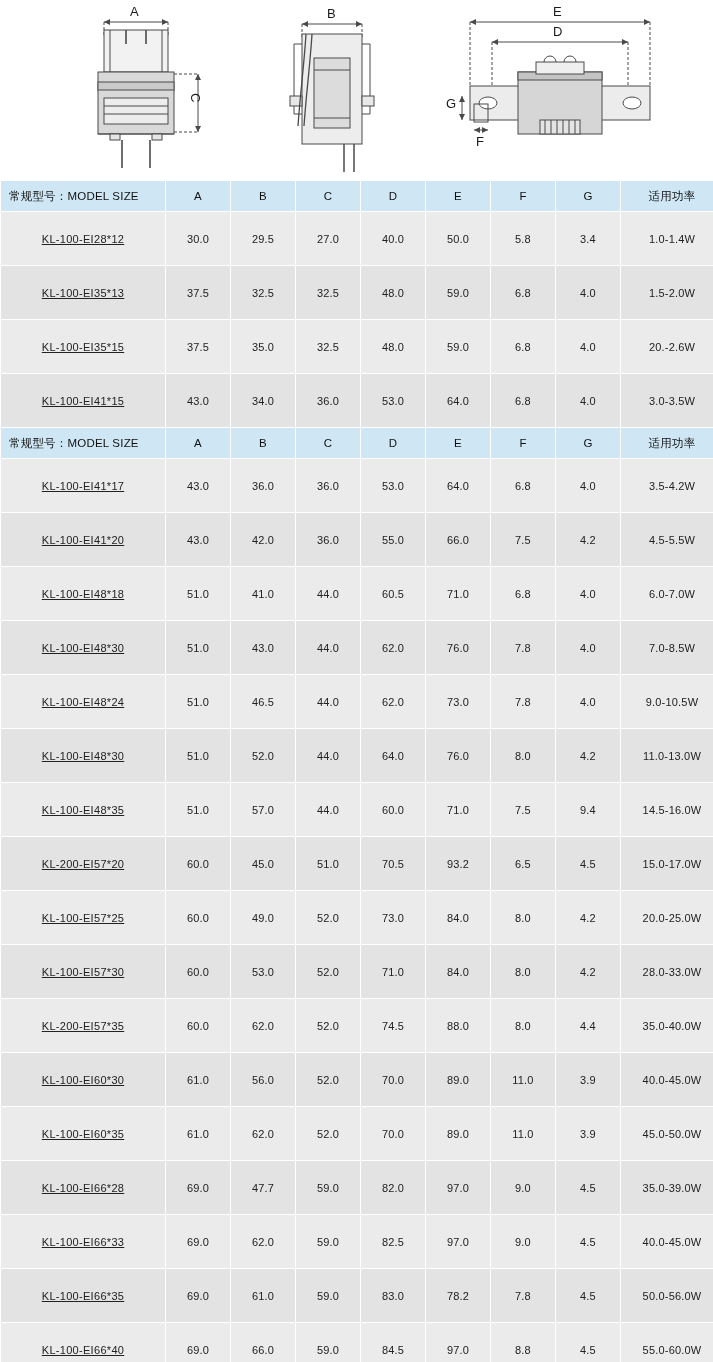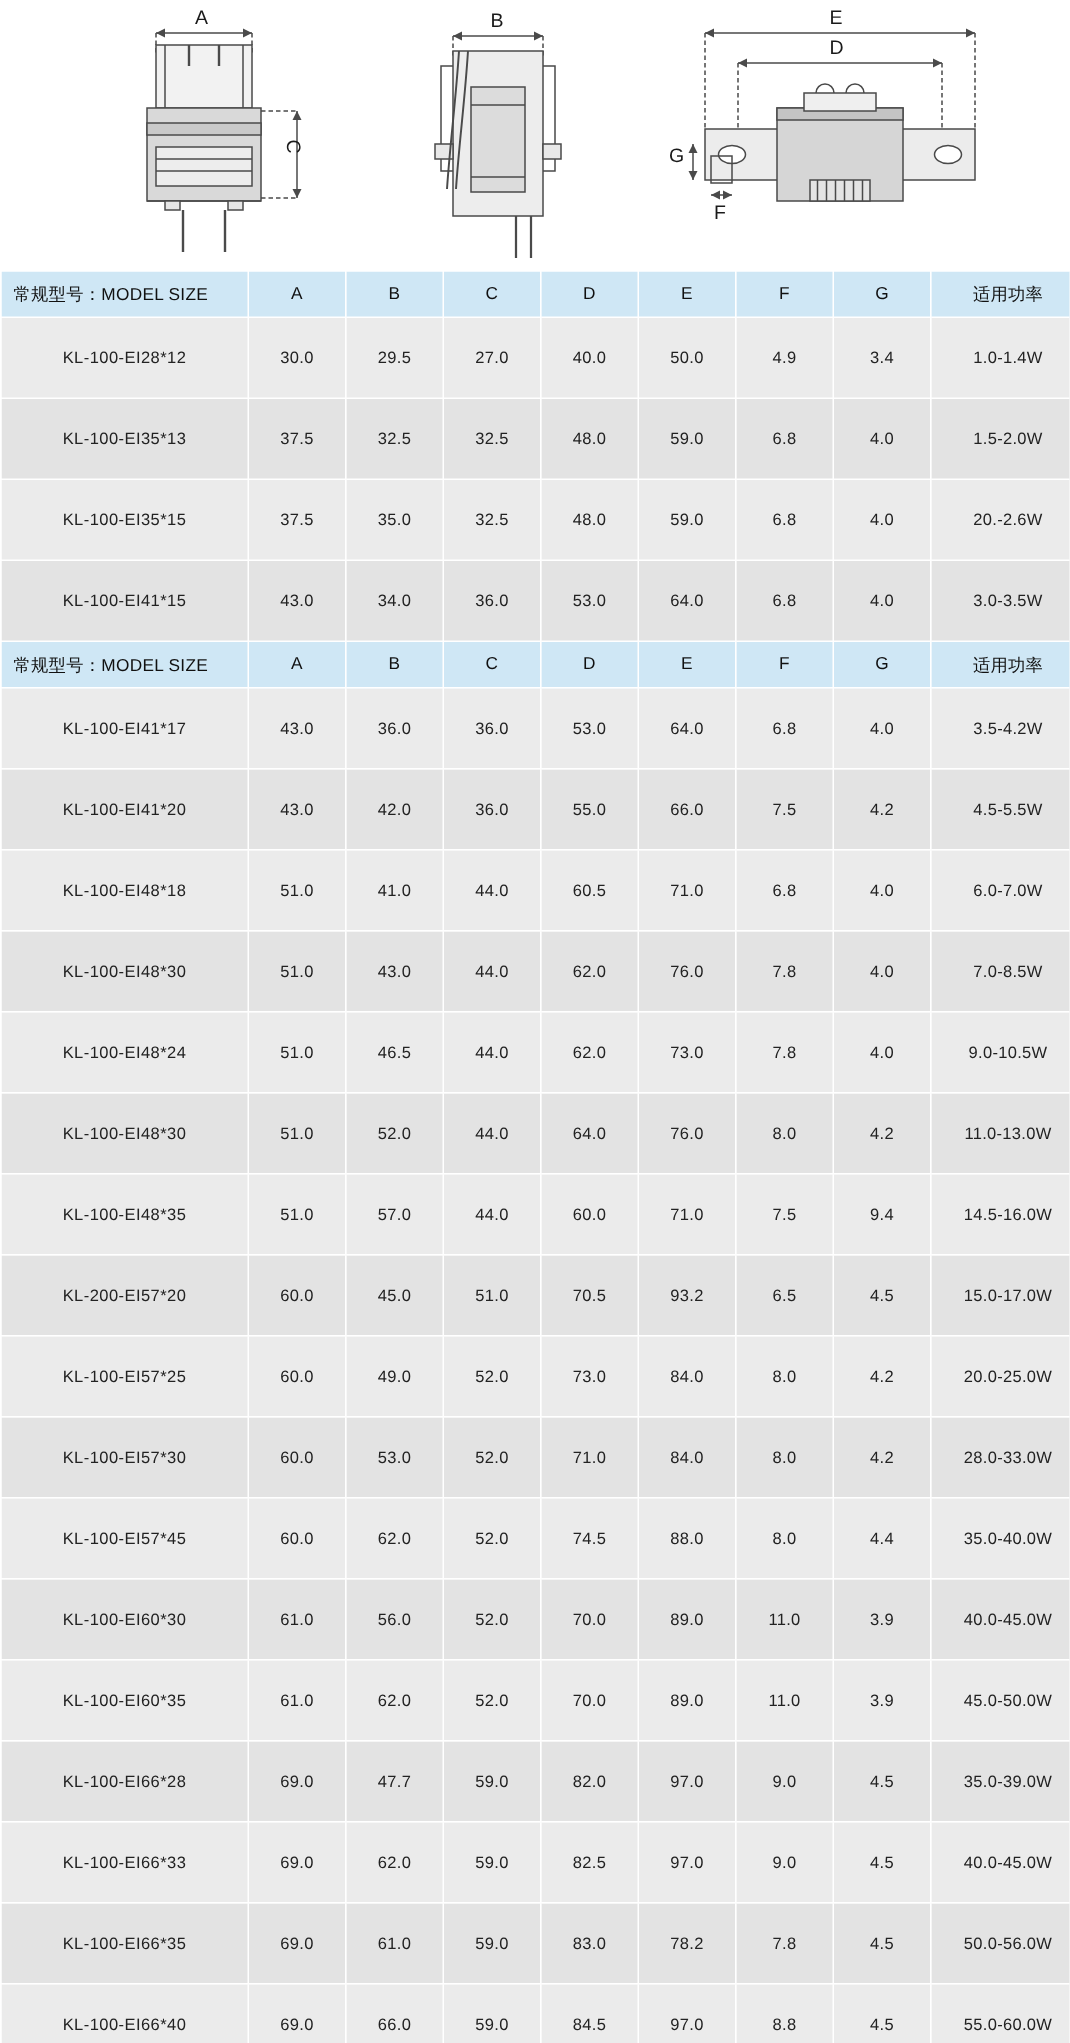--- a/index.html
+++ b/index.html
@@ -71,20 +71,21 @@
   tbody tr td {
     background: #ebebeb;
   }
   tbody tr.alt td {
     background: #e3e3e3;
   }
   td.model {
     text-align: left;
     padding-left: 30px;
     letter-spacing: 0.3px;
+    text-decoration: underline;
   }
   td.power {
     letter-spacing: 0.2px;
   }
   td.num {
     letter-spacing: 0.2px;
   }
 
   
   col.c-model { width: 165px; }
@@ -245,21 +246,21 @@
         <th>G</th>
         <th class="power-col">适用功率</th>
       </tr>
       <tr>
         <td class="model">KL-100-EI28*12</td>
         <td class="num">30.0</td>
         <td class="num">29.5</td>
         <td class="num">27.0</td>
         <td class="num">40.0</td>
         <td class="num">50.0</td>
-        <td class="num">4.9</td>
+        <td class="num">5.8</td>
         <td class="num">3.4</td>
         <td class="power">1.0-1.4W</td>
       </tr>
       <tr class="alt">
         <td class="model">KL-100-EI35*13</td>
         <td class="num">37.5</td>
         <td class="num">32.5</td>
         <td class="num">32.5</td>
         <td class="num">48.0</td>
         <td class="num">59.0</td>
@@ -404,21 +405,21 @@
         <td class="num">60.0</td>
         <td class="num">53.0</td>
         <td class="num">52.0</td>
         <td class="num">71.0</td>
         <td class="num">84.0</td>
         <td class="num">8.0</td>
         <td class="num">4.2</td>
         <td class="power">28.0-33.0W</td>
       </tr>
       <tr>
-        <td class="model">KL-100-EI57*45</td>
+        <td class="model">KL-200-EI57*35</td>
         <td class="num">60.0</td>
         <td class="num">62.0</td>
         <td class="num">52.0</td>
         <td class="num">74.5</td>
         <td class="num">88.0</td>
         <td class="num">8.0</td>
         <td class="num">4.4</td>
         <td class="power">35.0-40.0W</td>
       </tr>
       <tr class="alt">

